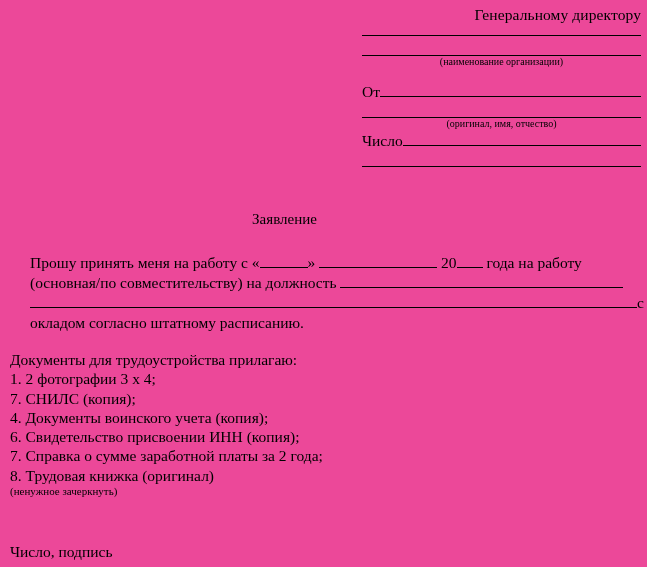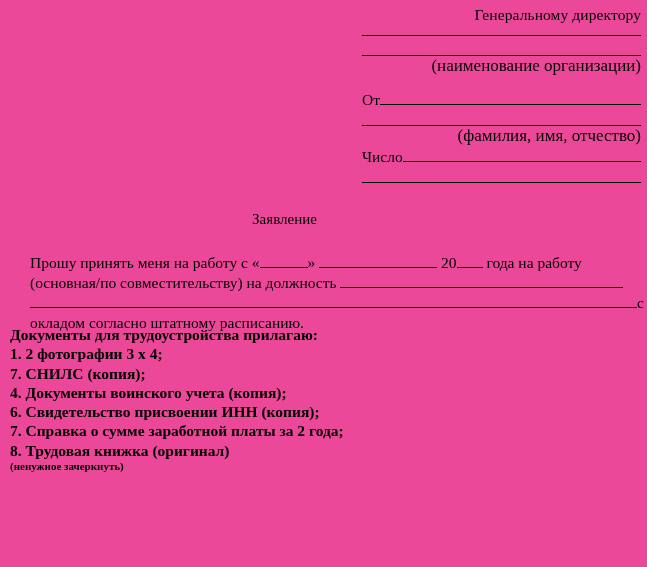--- a/index.html
+++ b/index.html
@@ -41,22 +41,22 @@
     text-align: right;
     padding-top: 6px;
     letter-spacing: 0.1px;
   }
   .hdr-rule {
     width: 279px;
     border-bottom: 1px solid #000;
     height: 0;
   }
   .caption {
-    font-size: 17px;
-    text-align: right;
+    font-size: 10px;
+    text-align: center;
     line-height: 1.15;
   }
   .field-row {
     font-size: 15.5px;
     white-space: nowrap;
     display: flex;
     align-items: baseline;
   }
   .field-row .label {
     flex: 0 0 auto;
@@ -97,24 +97,23 @@
   .u-sm  { width: 48px; }
   .u-md  { width: 118px; }
   .u-yr  { width: 26px; }
   .u-pos { width: 283px; }
   .u-full{ width: 607px; }
 
   
   .attach {
     position: absolute;
     left: 10px;
-    top: 325px;
+    top: 350px;
     font-size: 15.5px;
     line-height: 19.3px;
-    font-weight: bold;
   }
   .attach .intro { white-space: nowrap; }
   .attach ol {
     margin: 0;
     padding: 0;
     list-style: none;
   }
   .attach li { white-space: nowrap; }
   .note {
     font-size: 11px;
@@ -150,21 +149,21 @@
 
     <div style="height:15px"></div>
     <div class="field-row">
       <span class="label">От</span>
       <span class="fill"></span>
     </div>
 
     <div style="height:16px"></div>
     <div class="hdr-rule"></div>
 
-    <div class="caption">(фамилия, имя, отчество)</div>
+    <div class="caption">(оригинал, имя, отчество)</div>
 
     <div style="height:3px"></div>
     <div class="field-row">
       <span class="label">Число</span>
       <span class="fill"></span>
     </div>
 
     <div style="height:16px"></div>
     <div class="hdr-rule"></div>
 
@@ -198,14 +197,15 @@
       <li>1. 2 фотографии 3 х 4;</li>
       <li>7. СНИЛС (копия);</li>
       <li>4. Документы воинского учета (копия);</li>
       <li>6. Свидетельство присвоении ИНН (копия);</li>
       <li>7. Справка о сумме заработной платы за 2 года;</li>
       <li>8. Трудовая книжка (оригинал)</li>
     </ol>
     <div class="note">(ненужное зачеркнуть)</div>
   </div>
 
+  <div class="footer">Число, подпись</div>
 
 </div>
 
 </body></html>

